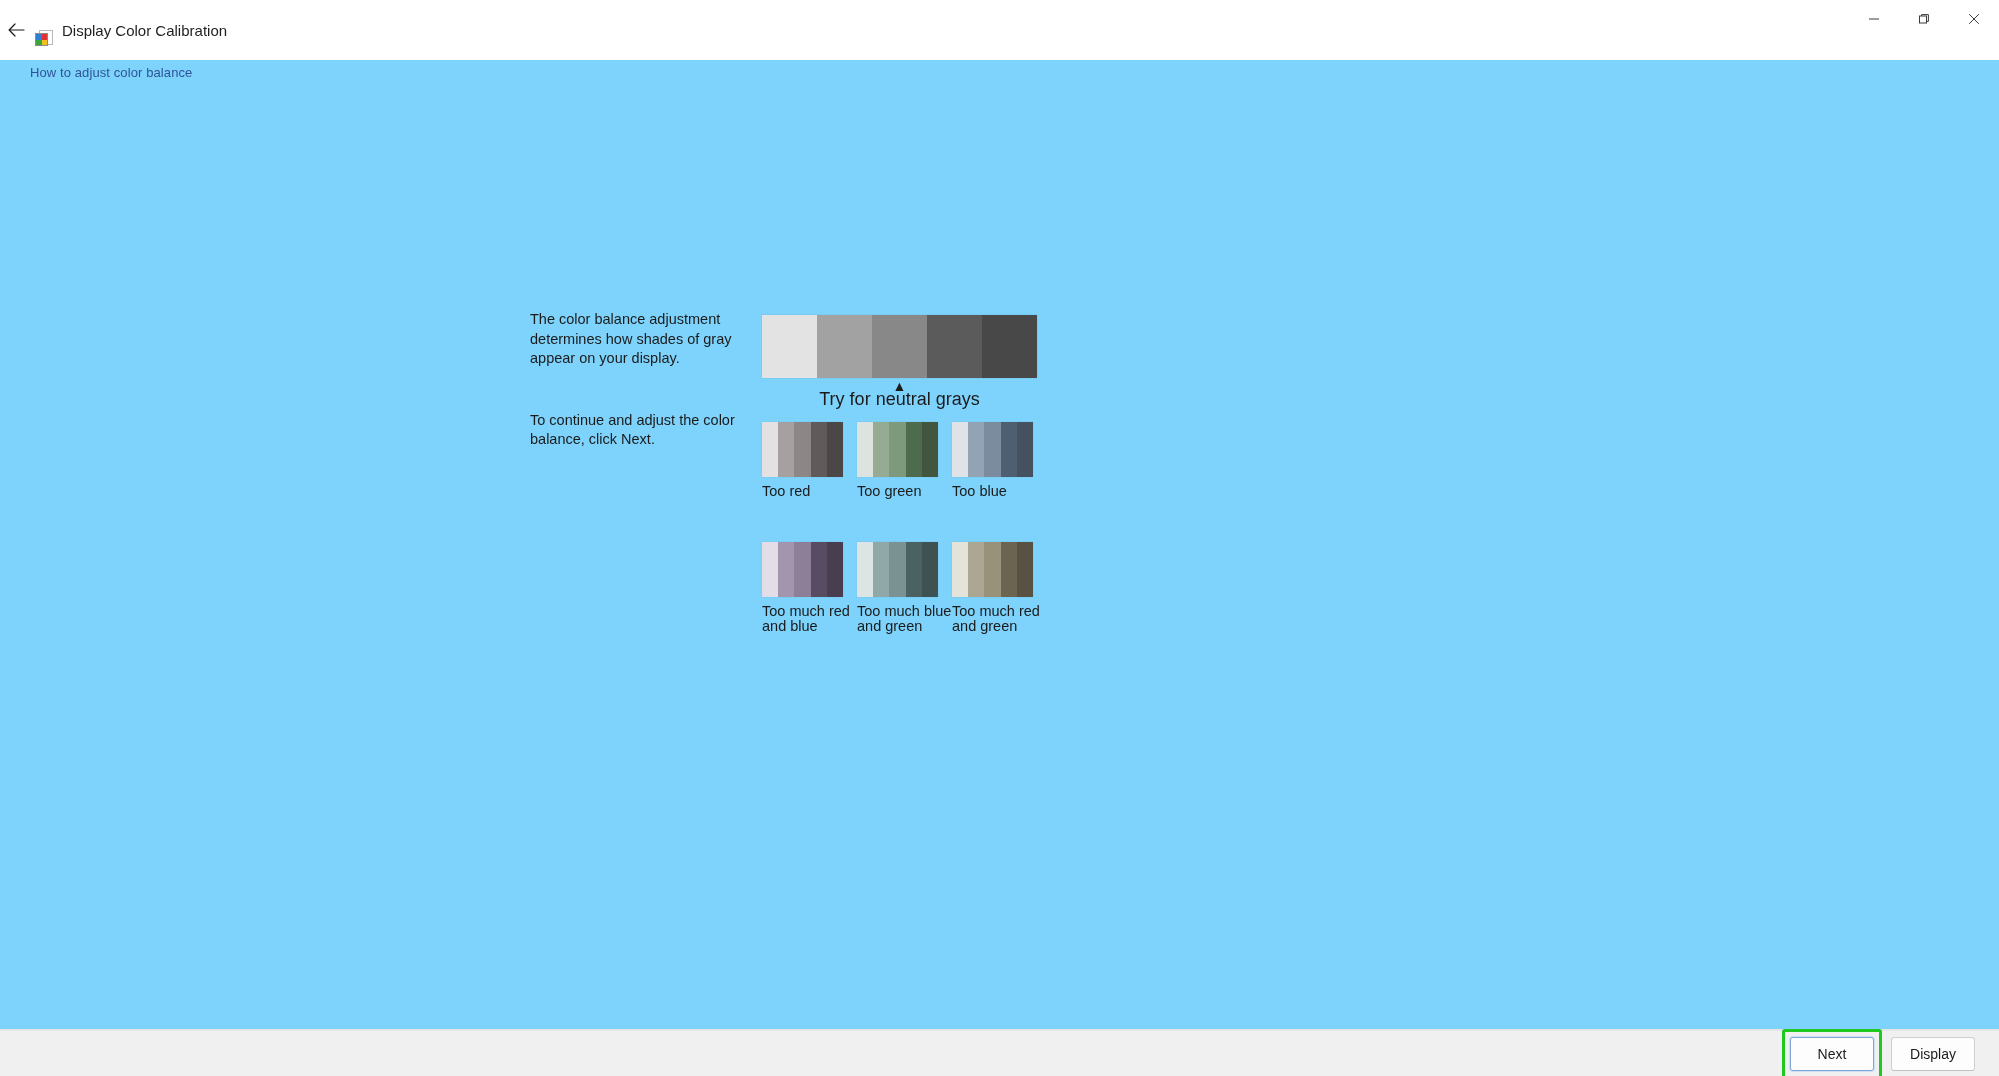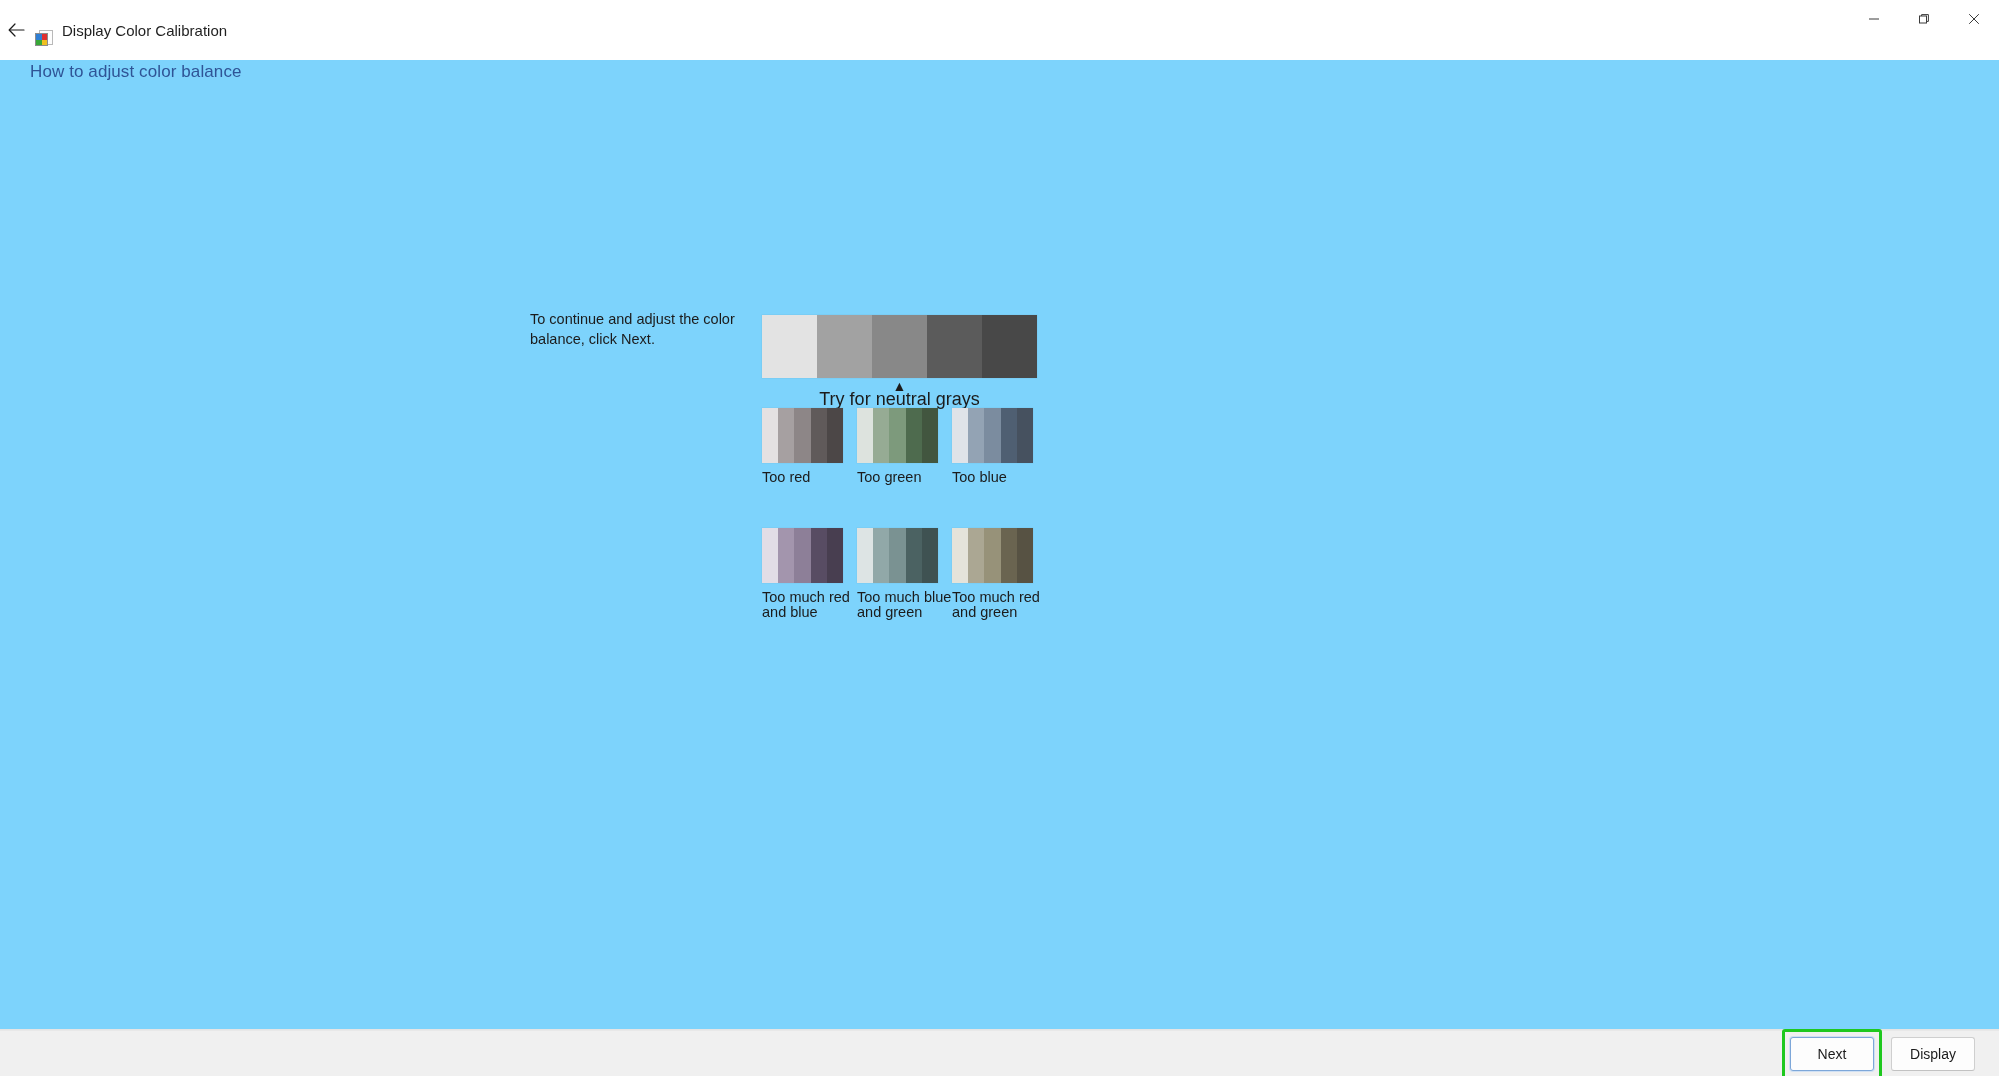--- a/index.html
+++ b/index.html
@@ -92,21 +92,21 @@
     display: flex; align-items: center; justify-content: center;
     color: #3a3a3a;
   }
   .wc svg { display: block; }
 
   
   .page-heading {
     position: absolute;
     left: 30px; top: 72px;
     transform: translateY(-50%);
-    font-size: 17px;
+    font-size: 13px;
     color: #2f5496;
     letter-spacing: .1px;
     white-space: nowrap;
   }
 
   
   .content {
     position: absolute;
     left: 530px; top: 310px;
     width: 520px;
@@ -152,20 +152,21 @@
   .neutral-label {
     width: 275px;
     text-align: center;
     font-size: 18px;
     color: #1b1b1b;
     line-height: 18px;
     margin-top: 0px;
   }
 
   .swatch-grid {
+    margin-top: 14px;
     display: grid;
     grid-template-columns: 81px 14px 81px 14px 81px;
     grid-auto-rows: auto;
     row-gap: 8px;
   }
   .swatch-cell { grid-column: span 1; }
   .spacer { grid-column: span 1; }
 
   .swatch {
     width: 81px;
@@ -289,20 +290,21 @@
               <path d="M1.2 1.2 L10.8 10.8 M10.8 1.2 L1.2 10.8" stroke="currentColor" stroke-width="1"></path>
             </svg>
         </span>
       </div>
     </div>
   </div>
 
   <div class="page-heading">How to adjust color balance</div>
 
   <div class="content">
+    <div class="para">The color balance adjustment determines how shades of gray appear on your display.</div>
     <div class="para">To continue and adjust the color balance, click Next.</div>
   </div>
 
   <div class="samples">
 
     <div class="main-strip" id="main-strip">
         <div class="band" style="background: rgb(227, 227, 227);"></div>
         <div class="band" style="background: rgb(162, 162, 162);"></div>
         <div class="band" style="background: rgb(136, 136, 136);"></div>
         <div class="band" style="background: rgb(91, 91, 91);"></div>

